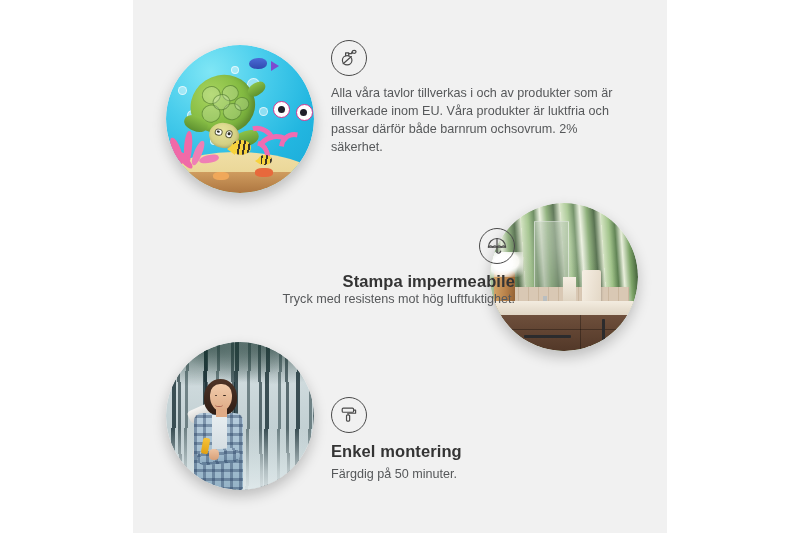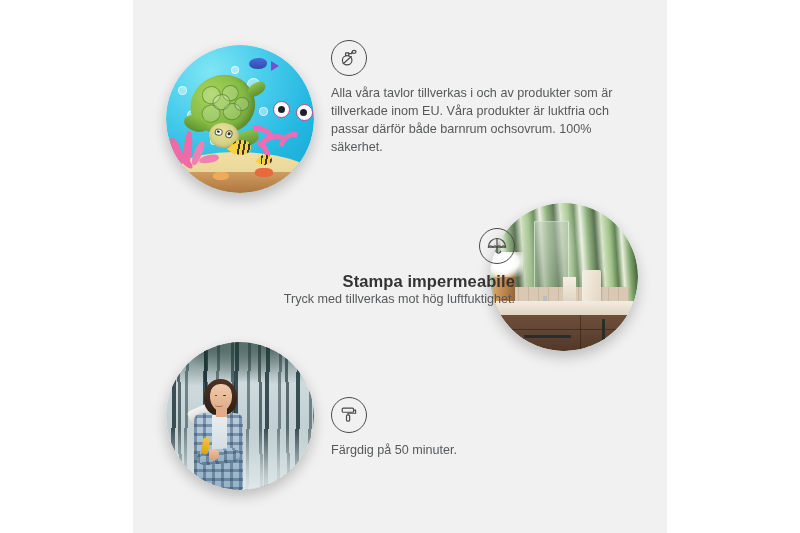--- a/index.html
+++ b/index.html
@@ -429,21 +429,21 @@
     <div class="block blk1">
       <div class="icon-circle">
         <svg width="22" height="22" viewBox="0 0 24 24" fill="none" stroke="#4a4a4a" stroke-width="1.3" stroke-linecap="round" stroke-linejoin="round">
           <ellipse cx="10" cy="14.5" rx="5.2" ry="5"></ellipse>
           <path d="M8.3 9.6 V6.4 h3.4 V9.6"></path>
           <path d="M11.7 7.3 h3.0 c1.0 0 1.0 -1.6 0 -1.6"></path>
           <ellipse cx="17.6" cy="5.3" rx="2.1" ry="1.6"></ellipse>
           <path d="M5.6 18.2 L14.6 10.4"></path>
         </svg>
       </div>
-      <div class="b-text">Alla våra tavlor tillverkas i och av produkter som är tillverkade inom EU. Våra produkter är luktfria och passar därför både barnrum ochsovrum. 100% säkerhet.</div>
+      <div class="b-text">Alla våra tavlor tillverkas i och av produkter som är tillverkade inom EU. Våra produkter är luktfria och passar därför både barnrum ochsovrum. 2% säkerhet.</div>
     </div>
 
     <div class="circle c2">
       <div class="inner">
         <div class="bath-wall"></div>
         <div class="bath-wall-blur"></div>
         <div class="bath-mirror"></div>
         <div class="bath-backsplash"></div>
         <div class="bath-towel"></div>
         <div class="bath-candle"></div>
@@ -465,21 +465,21 @@
         <div class="icon-circle">
           <svg width="22" height="22" viewBox="0 0 24 24" fill="none" stroke="#4a4a4a" stroke-width="1.3" stroke-linecap="round" stroke-linejoin="round">
             <path d="M2.6 13.2 A9.4 9.4 0 0 1 21.4 13.2 Z"></path>
             <path d="M2.6 13.2 q2.35 -3.0 4.7 0 q2.35 -3.0 4.7 0 q2.35 -3.0 4.7 0 q2.35 -3.0 4.7 0"></path>
             <path d="M12 3.8 V19.0"></path>
             <path d="M12 19.0 a2.3 2.3 0 0 0 4.0 -1.4"></path>
           </svg>
         </div>
       </div>
       <div class="b-title">Stampa impermeabile</div>
-      <div class="b-text">Tryck med tillverkas mot hög luftfuktighet.</div>
+      <div class="b-text">Tryck med resistens mot hög luftfuktighet.</div>
     </div>
 
     <div class="circle c3">
       <div class="inner">
         <div class="forest"></div>
         <div class="trees"></div>
         <div class="trees2"></div>
         <div class="canopy"></div>
         <div class="forest-mist"></div>
 
@@ -502,17 +502,18 @@
 
     <div class="block blk3">
       <div class="icon-circle">
         <svg width="22" height="22" viewBox="0 0 24 24" fill="none" stroke="#4a4a4a" stroke-width="1.3" stroke-linecap="round" stroke-linejoin="round">
           <rect x="4.6" y="4.4" width="12.4" height="4.6" rx="1.2"></rect>
           <path d="M17.0 6.7 h2.2 v3.4 h-7.0"></path>
           <path d="M11.0 10.1 v1.9"></path>
           <rect x="9.3" y="12.0" width="3.4" height="6.6" rx="0.9"></rect>
         </svg>
       </div>
+      <div class="b-title">Enkel montering</div>
       <div class="b-text">Färgdig på 50 minuter.</div>
     </div>
 
   </div>
 </div>
 
 </body></html>

